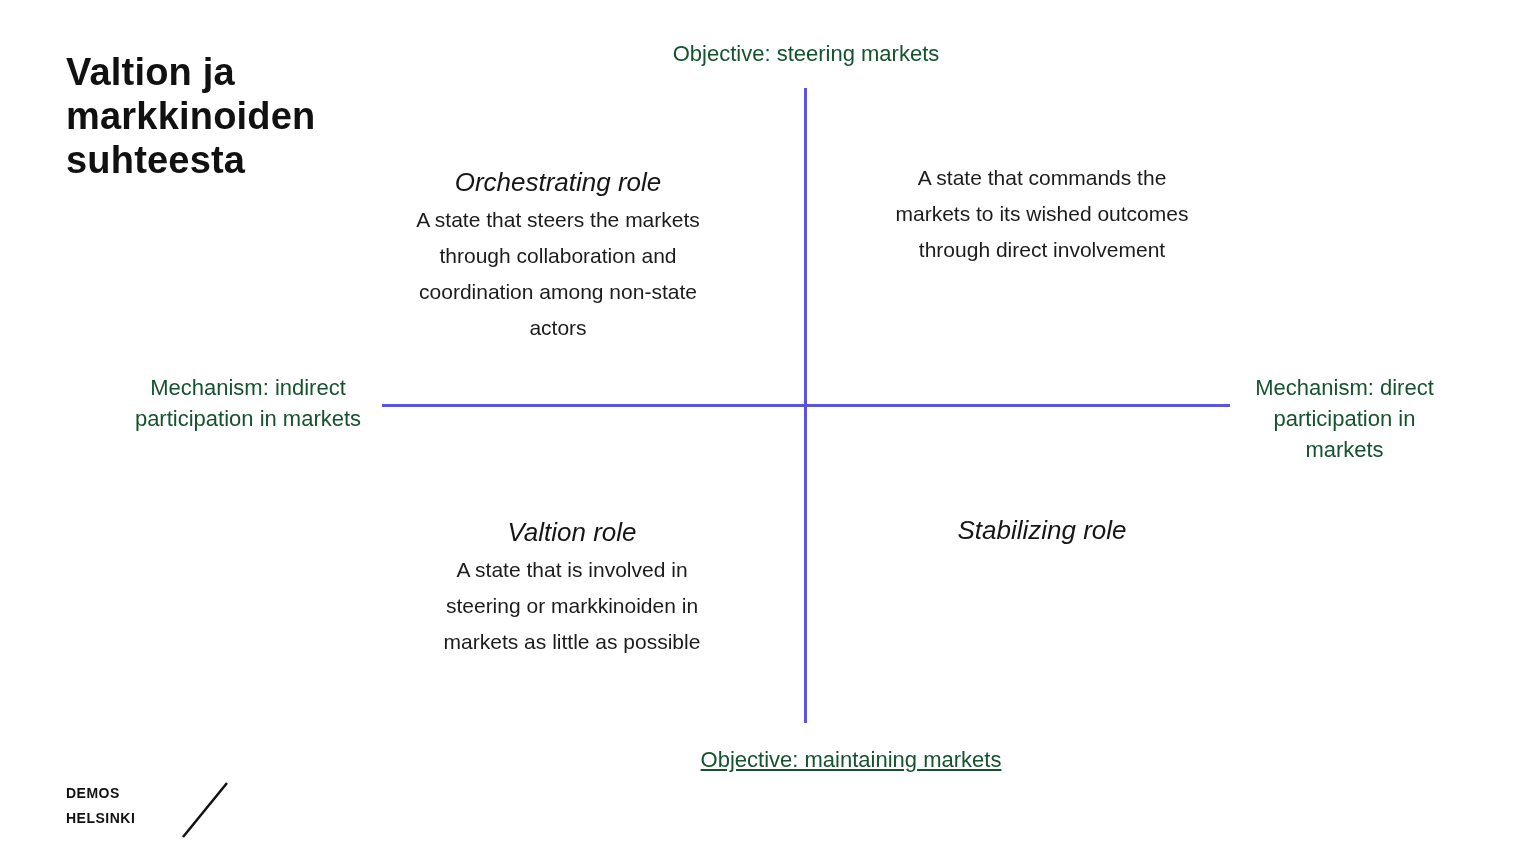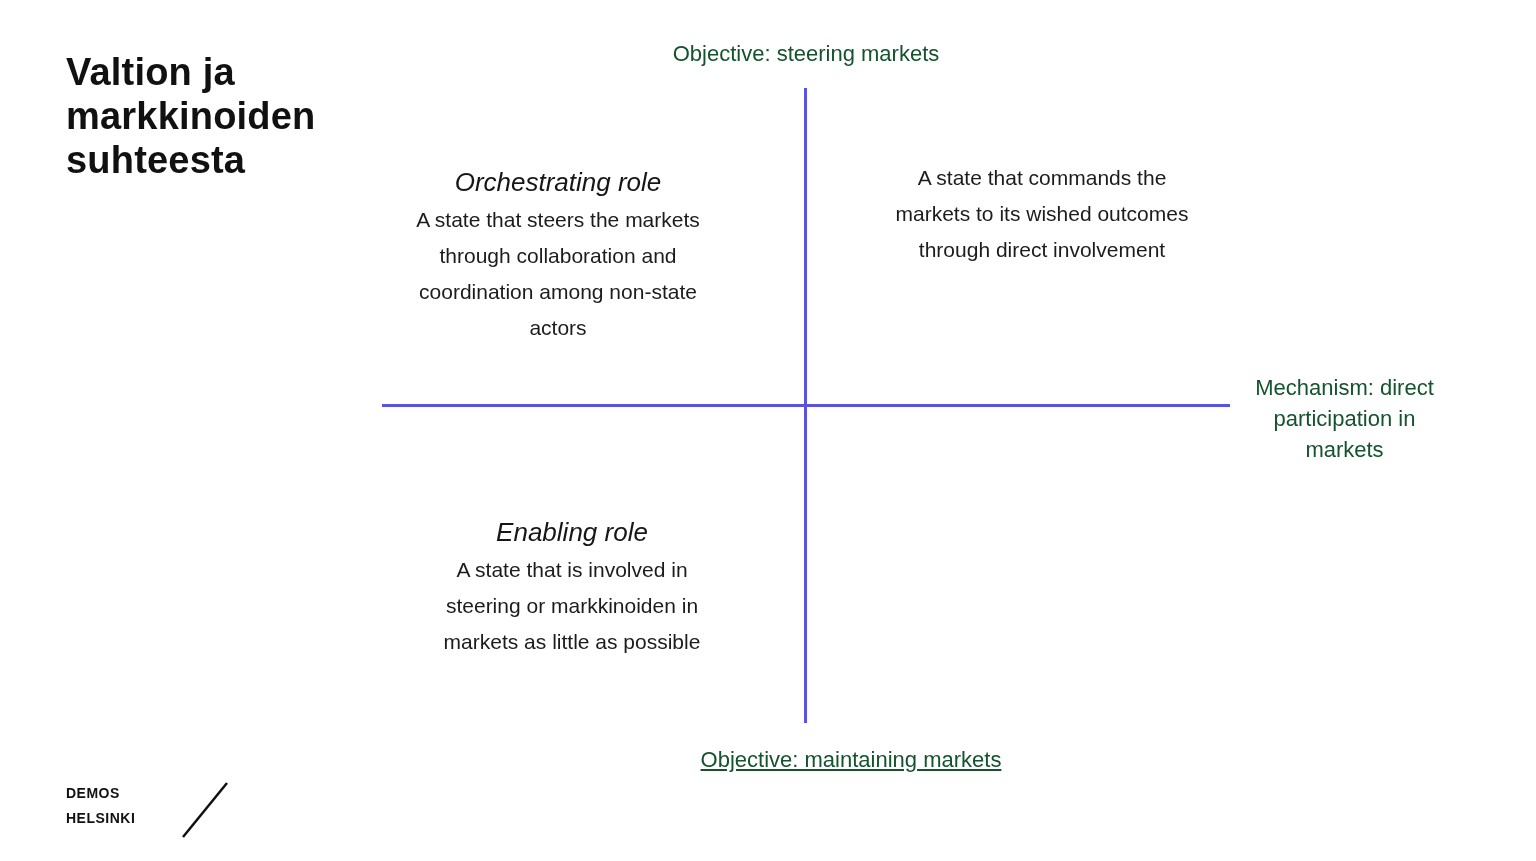--- a/index.html
+++ b/index.html
@@ -81,38 +81,40 @@
 
   <div class="page-title">Valtion ja markkinoiden suhteesta</div>
 
   <div class="axis-line v-line" style="left:804px; top:88px; height:635px; background:#5a52e2;"></div>
   <div class="axis-line h-line" style="left:382px; top:404px; width:848px; background:#5a52e2;"></div>
 
   <div class="axis-label center-x" style="left:806px; top:38px; width:420px;">Objective: steering markets</div>
 
   <div class="axis-label center-x" style="left:851px; top:744px; width:460px;text-decoration:underline;">Objective: maintaining markets</div>
 
+  <div class="axis-label" style="left:128px; top:372px; width:240px;">Mechanism: indirect participation in markets</div>
 
   <div class="axis-label" style="left:1232px; top:372px; width:225px;">Mechanism: direct participation in markets</div>
 
   <div class="quadrant" style="left:558px; top:165px; width:305px;">
     <div class="quadrant-title">Orchestrating role</div>
     <div class="quadrant-desc">A state that steers the markets through collaboration and coordination among non-state actors</div>
   </div>
 
   <div class="quadrant" style="left:1042px; top:160px; width:305px;">
     <div class="quadrant-desc">A state that commands the markets to its wished outcomes through direct involvement</div>
   </div>
 
   <div class="quadrant" style="left:572px; top:515px; width:285px;">
-    <div class="quadrant-title">Enabling role</div>
+    <div class="quadrant-title">Valtion role</div>
     <div class="quadrant-desc">A state that is involved in steering or markkinoiden in markets as little as possible</div>
   </div>
 
   <div class="quadrant" style="left:1042px; top:513px; width:310px;">
+    <div class="quadrant-title">Stabilizing role</div>
   </div>
 
   <div class="logo">
     <div class="logo-text">DEMOS</div>
     <div class="logo-text">HELSINKI</div>
     <svg class="logo-slash" viewBox="0 0 52 58">
       <line x1="5" y1="56" x2="49" y2="2" stroke="#111111" stroke-width="2.5"></line>
     </svg>
   </div>
 

